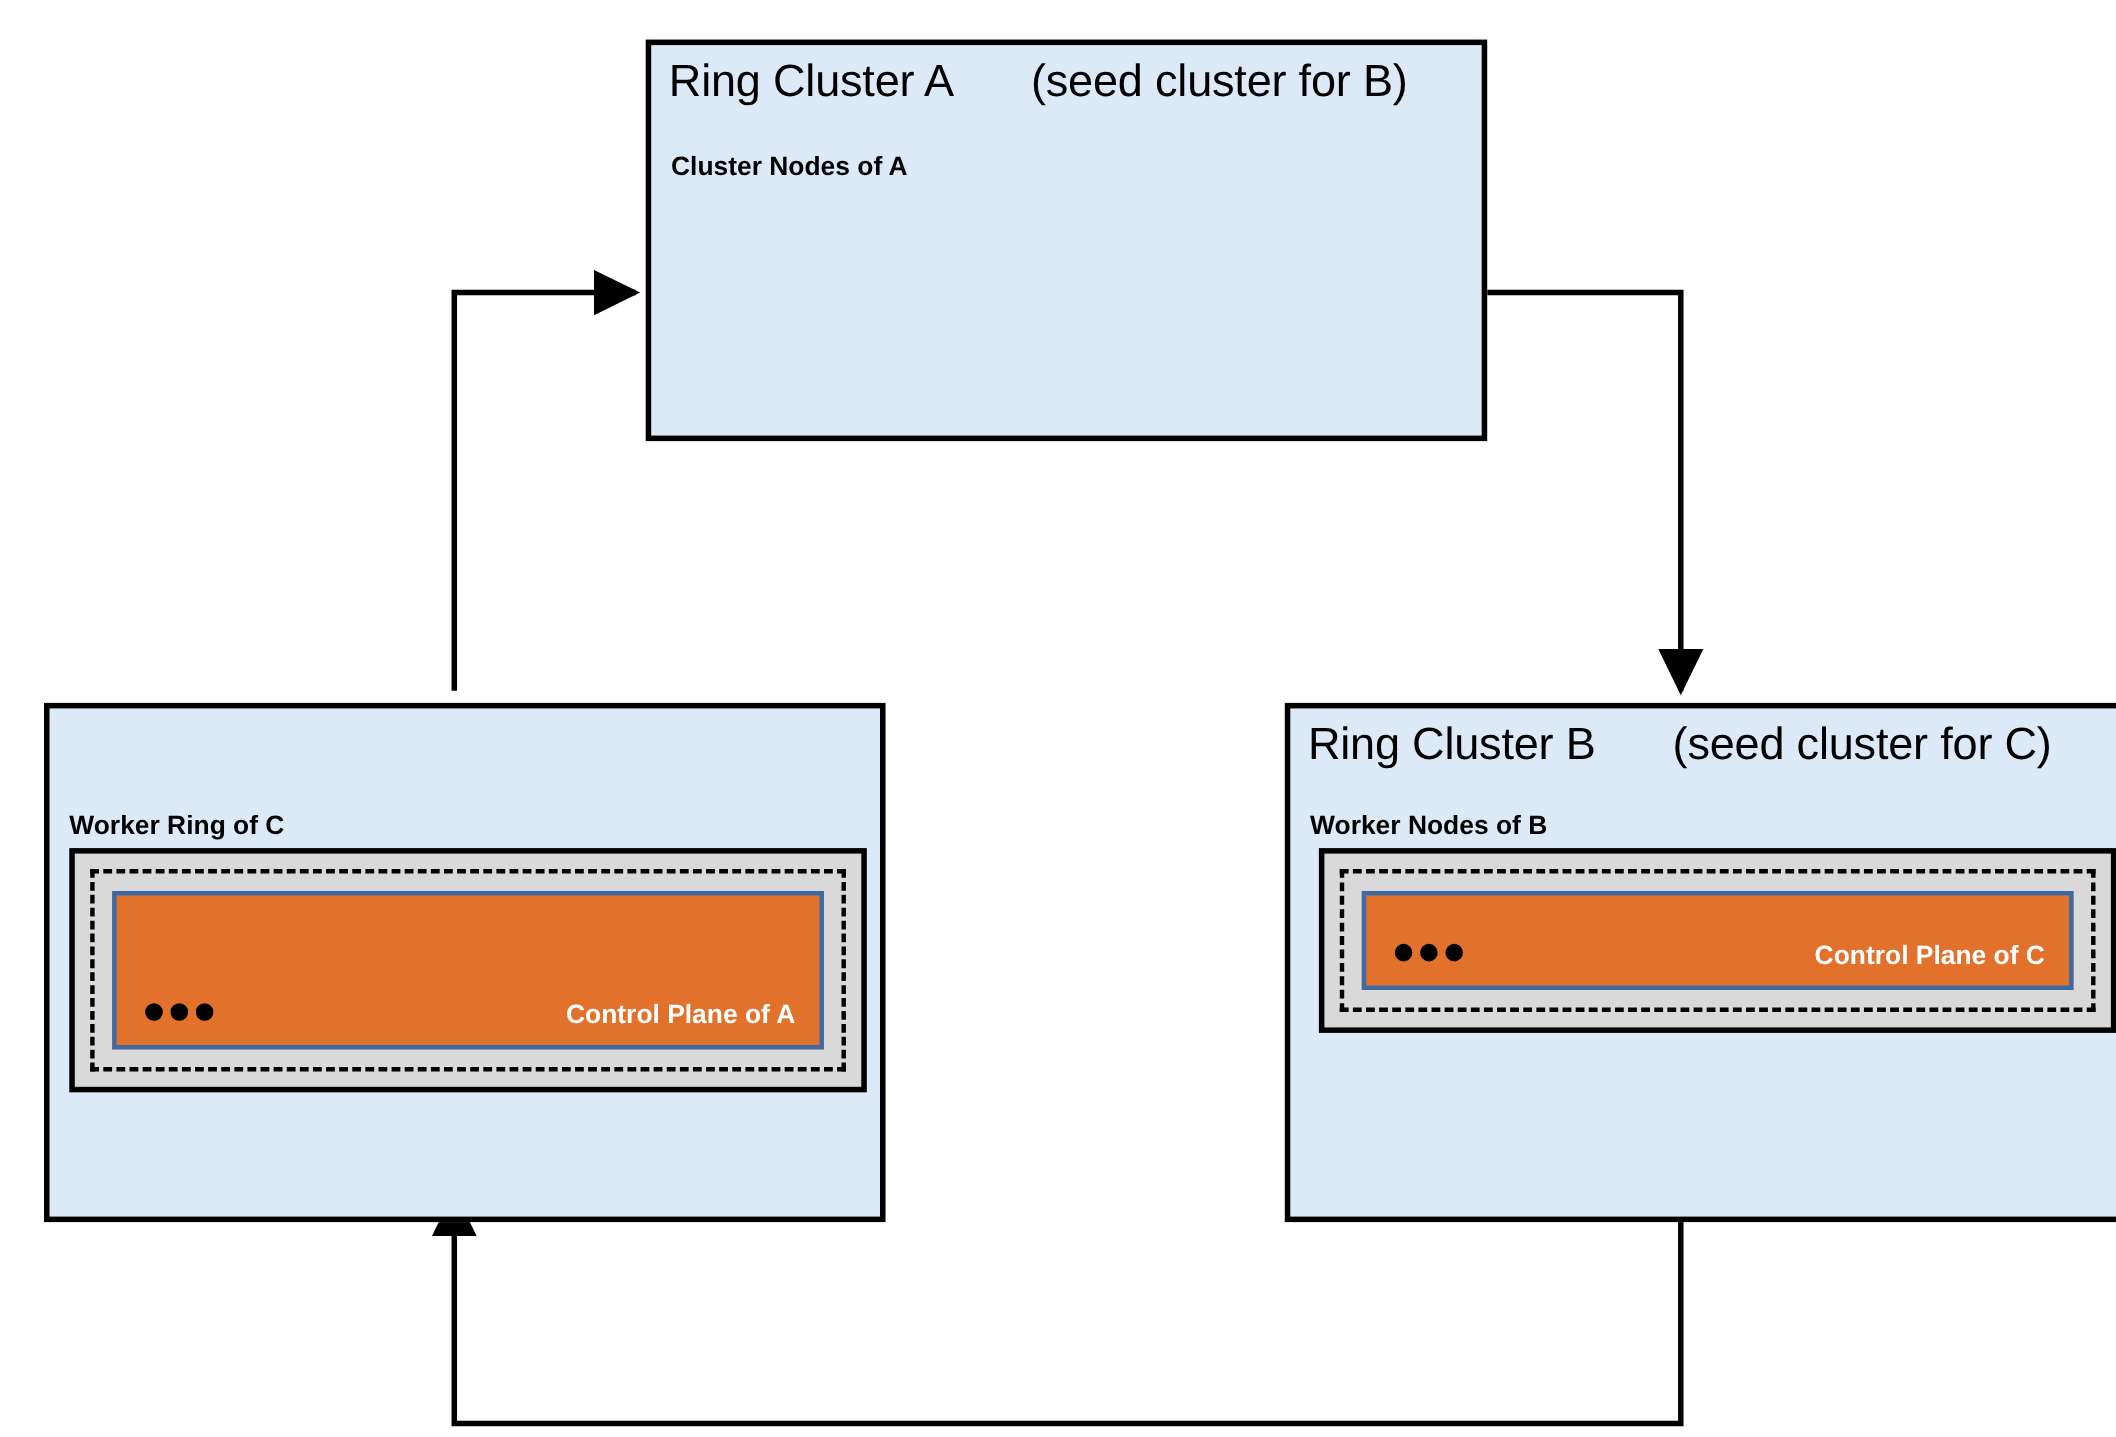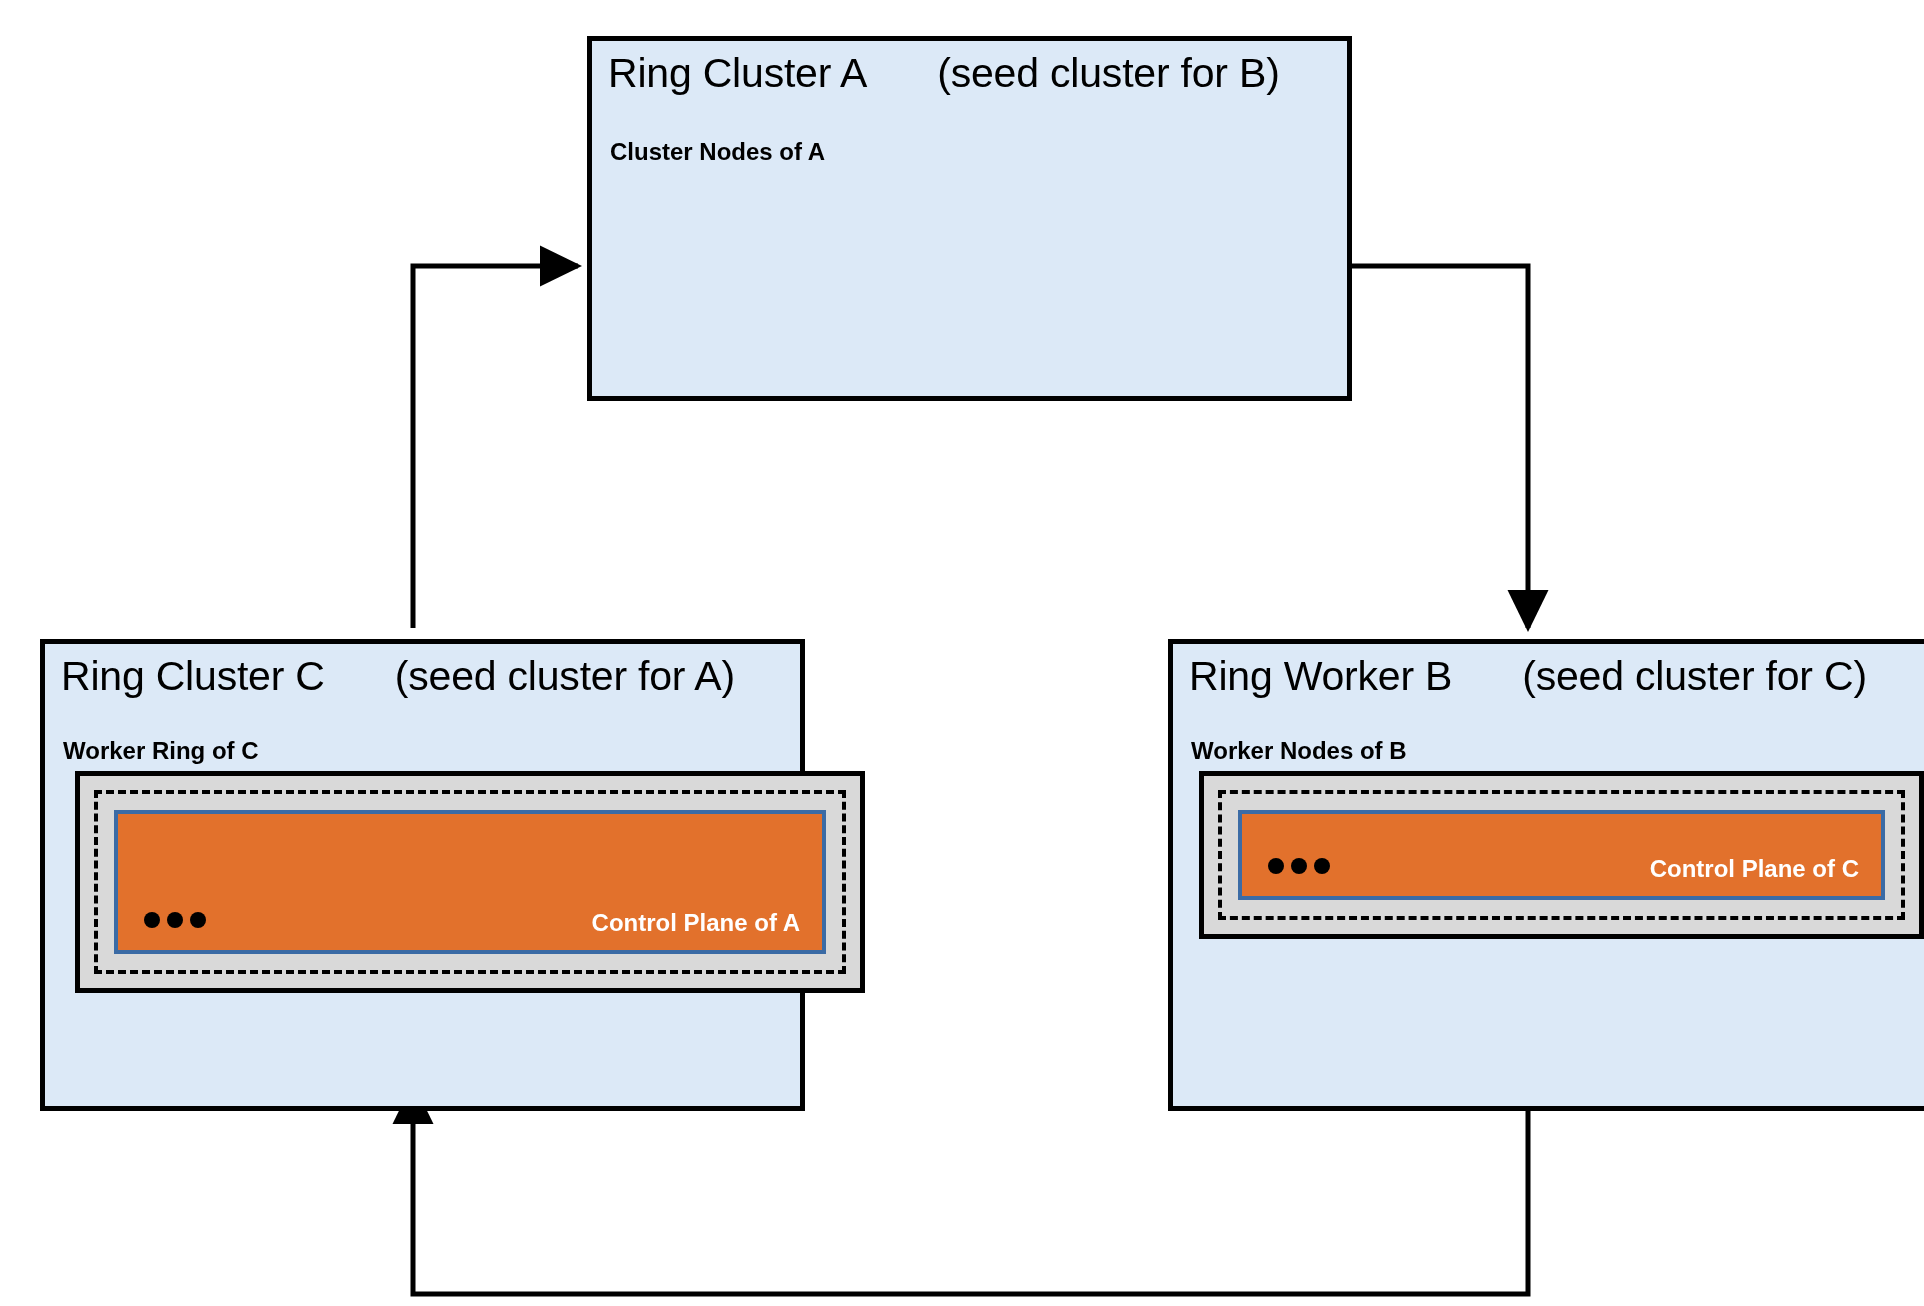--- a/index.html
+++ b/index.html
@@ -108,41 +108,38 @@
   </svg>
 
   <div class="cluster" style="left:587px; top:20px; width:765px; height:365px;">
     <div class="cluster-title">
       <span>Ring Cluster A</span><span class="seed">(seed cluster for B)</span>
     </div>
     <div class="worker-label" style="top:97px;">Cluster Nodes of A</div>
   </div>
 
   <div class="cluster" style="left:40px; top:623px; width:765px; height:472px;">
-    <div class="cluster-title">
-      <span>Ring Cluster C</span><span class="seed">(seed cluster for A)</span>
-    </div>
     <div class="worker-label" style="top:93px;">Worker Ring of C</div>
-    <div class="worker-box" style="left:30px; top:127px; width:790px; height:222px;">
+    <div class="worker-box" style="left:18px; top:127px; width:725px; height:222px;">
       <div class="dashed-box">
         <div class="control-plane">
           <div class="dots" title="more nodes">
               <i></i>
               <i></i>
               <i></i>
             </div>
           <div class="cp-label">Control Plane of A</div>
         </div>
       </div>
     </div>
   </div>
 
   <div class="cluster" style="left:1168px; top:623px; width:765px; height:472px;">
     <div class="cluster-title">
-      <span>Ring Worker B</span><span class="seed">(seed cluster for C)</span>
+      <span>Ring Cluster B</span><span class="seed">(seed cluster for C)</span>
     </div>
     <div class="worker-label" style="top:93px;">Worker Nodes of B</div>
     <div class="worker-box" style="left:26px; top:127px; width:725px; height:168px;">
       <div class="dashed-box">
         <div class="control-plane">
           <div class="dots" title="more nodes">
               <i></i>
               <i></i>
               <i></i>
             </div>

